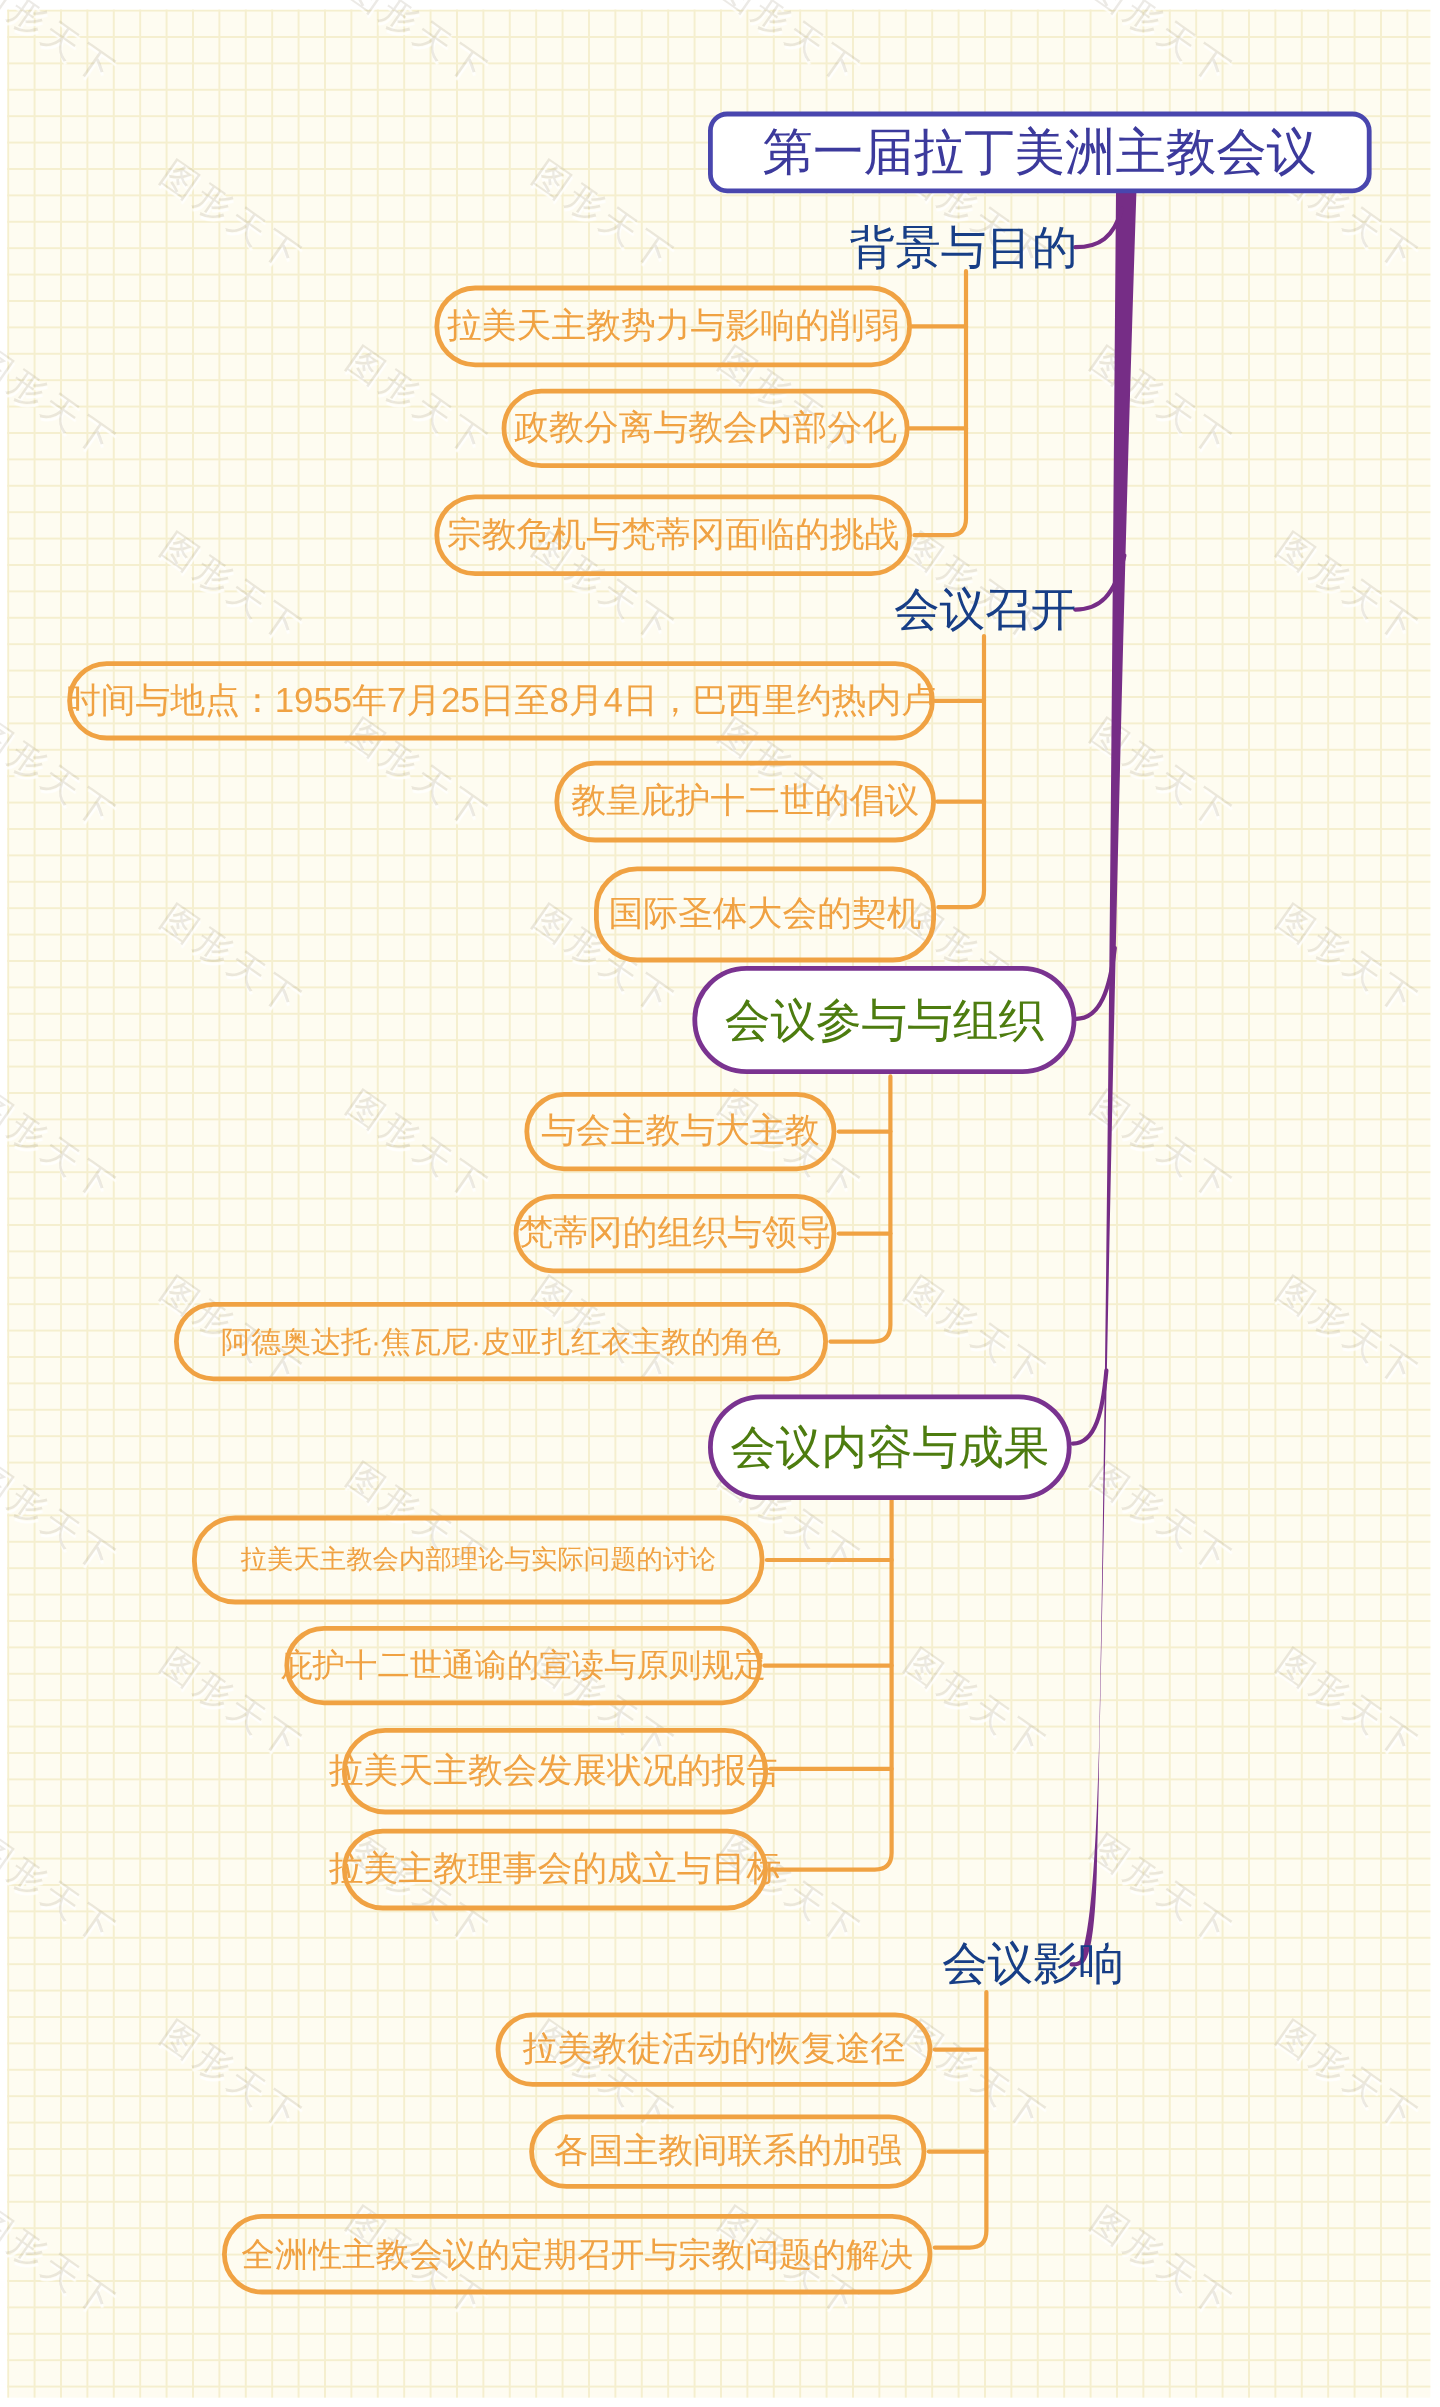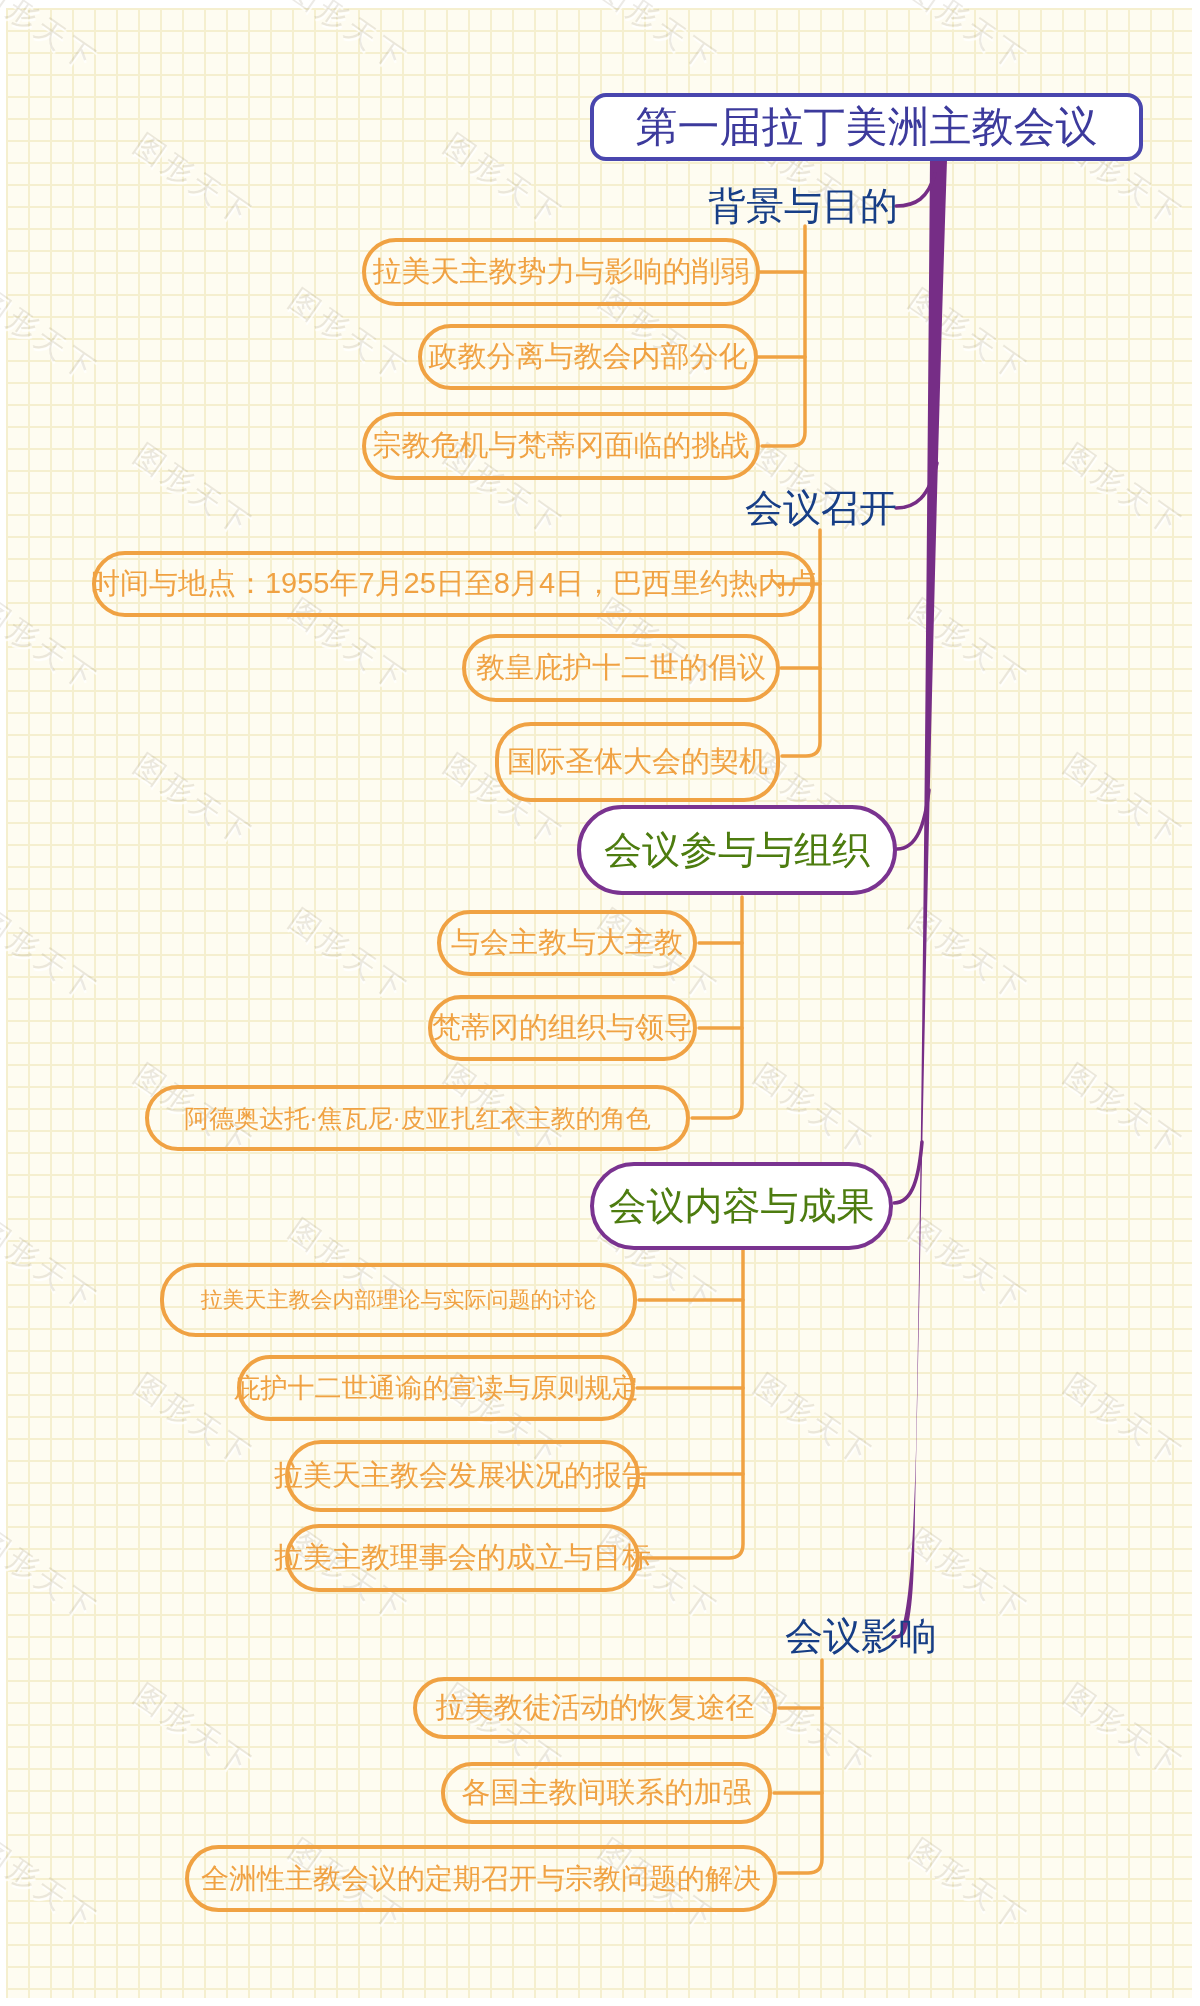--- a/index.html
+++ b/index.html
@@ -129,21 +129,21 @@
   <div class="node branch-label" style="left:705px;top:182px;width:196px;height:48px;">背景与目的</div>
   <div class="node branch-label" style="left:742px;top:484px;width:158px;height:48px;">会议召开</div>
   <div class="node branch-pill" style="left:577px;top:805px;width:320px;height:90px;">会议参与与组织</div>
   <div class="node branch-pill" style="left:590px;top:1162px;width:303px;height:88px;">会议内容与成果</div>
   <div class="node branch-label" style="left:782px;top:1612px;width:158px;height:48px;">会议影响</div>
 
   <div class="node child-node" style="left:362px;top:238px;width:398px;height:68px;">拉美天主教势力与影响的削弱</div>
   <div class="node child-node" style="left:418px;top:324px;width:340px;height:66px;">政教分离与教会内部分化</div>
   <div class="node child-node" style="left:362px;top:412px;width:398px;height:68px;">宗教危机与梵蒂冈面临的挑战</div>
 
-  <div class="node child-node" style="left:56px;top:551px;width:723px;height:66px;font-size:29px;margin-left:36px;">时间与地点：1955年7月25日至8月4日，巴西里约热内卢</div>
+  <div class="node child-node" style="left:56px;top:551px;width:723px;height:66px;font-size:29px;">时间与地点：1955年7月25日至8月4日，巴西里约热内卢</div>
   <div class="node child-node" style="left:462px;top:634px;width:318px;height:68px;">教皇庇护十二世的倡议</div>
   <div class="node child-node" style="left:495px;top:722px;width:285px;height:80px;">国际圣体大会的契机</div>
 
   <div class="node child-node" style="left:437px;top:910px;width:260px;height:66px;">与会主教与大主教</div>
   <div class="node child-node" style="left:428px;top:995px;width:269px;height:66px;">梵蒂冈的组织与领导</div>
   <div class="node child-node" style="left:145px;top:1085px;width:545px;height:66px;font-size:25px;">阿德奥达托·焦瓦尼·皮亚扎红衣主教的角色</div>
 
   <div class="node child-node" style="left:160px;top:1263px;width:477px;height:74px;font-size:22px;">拉美天主教会内部理论与实际问题的讨论</div>
   <div class="node child-node" style="left:237px;top:1355px;width:398px;height:66px;font-size:27px;">庇护十二世通谕的宣读与原则规定</div>
   <div class="node child-node" style="left:285px;top:1440px;width:355px;height:72px;">拉美天主教会发展状况的报告</div>

